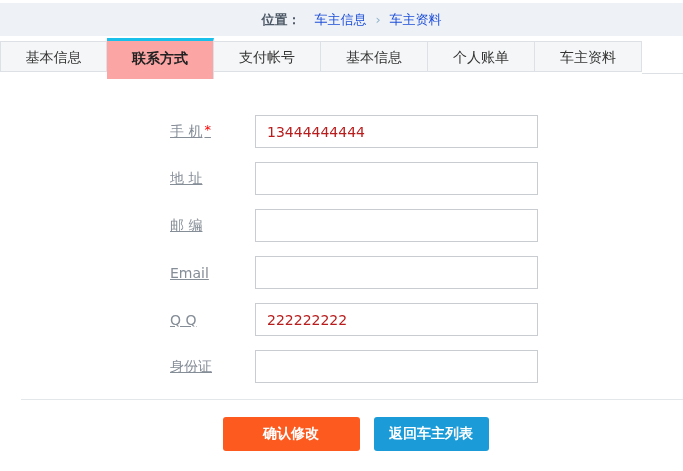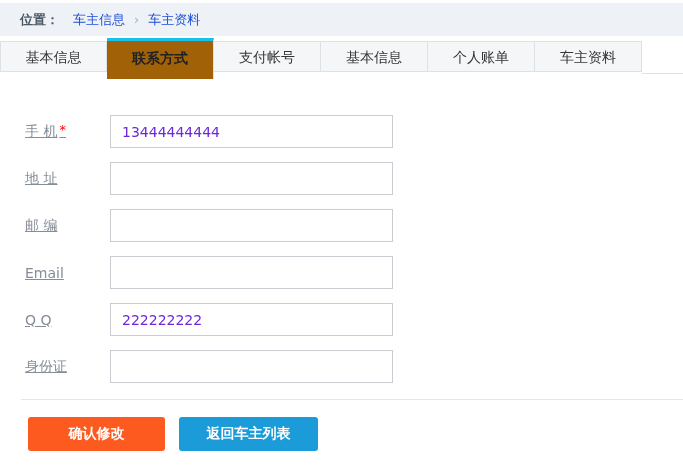--- a/index.html
+++ b/index.html
@@ -1,15 +1,15 @@
 <!DOCTYPE html>
 <html><head>
 <meta charset="utf-8">
 <style>
-  * { box-sizing: border-box; }
+  * { box-sizing: border-box; justify-content: center; }
   html, body {
     margin: 0; padding: 0;
     width: 683px; height: 471px;
     background: #fff;
     font-family: "DejaVu Sans", "Liberation Sans", sans-serif;
     overflow: hidden;
   }
   
   .breadcrumb-bar {
     margin-top: 3px;
@@ -31,21 +31,21 @@
     background: #f5f6f7;
     border: 1px solid #dde1e5; border-left: none;
     font-size: 14px; color: #333;
     text-align: center; line-height: 31px;
     cursor: pointer;
     white-space: nowrap;
   }
   .tab:first-child { border-left: 1px solid #dde1e5; }
   .tab.active {
     margin-top: 0; height: 41px;
-    background: #a16207;
+    background: #fca5a5;
     border-top: 3px solid #18c0ea;
     border-bottom: none;
     font-weight: bold; color: #222;
     line-height: 34px;
   }
   .tab-filler { flex: 1; height: 36px; border-bottom: 1px solid #dde1e5; }
 
   
   .form { margin-top: 36px; }
   .form-row { display: flex; align-items: center; height: 33px; margin-bottom: 14px; }
@@ -53,37 +53,37 @@
     width: 110px; padding-left: 25px;
     font-size: 14px; color: #858d97;
     white-space: pre;
     text-decoration: underline;
   }
   .required { color: #f00; font-size: 13px; position: relative; top: -2px; margin-left: 2px; }
   .form-input {
     width: 283px; height: 33px;
     border: 1px solid #c9cdd2; border-radius: 0;
     padding: 0 11px;
-    font-size: 14px; color: #6d28d9;
+    font-size: 14px; color: #b91c1c;
     outline: none;
     font-family: "DejaVu Sans", "Liberation Sans", sans-serif;
     background: #fff;
   }
 
   
   .divider { margin: 16px 0 0 21px; border-top: 1px solid #e4e7ea; height: 0; }
   .button-row { margin-top: 17px; padding-left: 28px; display: flex; }
   .btn {
     height: 34px; border: none; border-radius: 3px;
     color: #fff; font-size: 14px; font-weight: bold;
     cursor: pointer;
     font-family: "DejaVu Sans", "Liberation Sans", sans-serif;
   }
   .btn-confirm { width: 137px; background: #fc5a1e; }
-  .btn-back { width: 139px; background: #1b9cd8; margin-left: 14px; }
+  .btn-back { width: 115px; background: #1b9cd8; margin-left: 14px; }
 </style>
 </head>
 <body>
 
 <div class="breadcrumb-bar">
   <span class="bc-label">位置：</span>
   <span class="bc-item">车主信息</span>
   <span class="bc-sep">›</span>
   <span class="bc-item">车主资料</span>
 </div>

